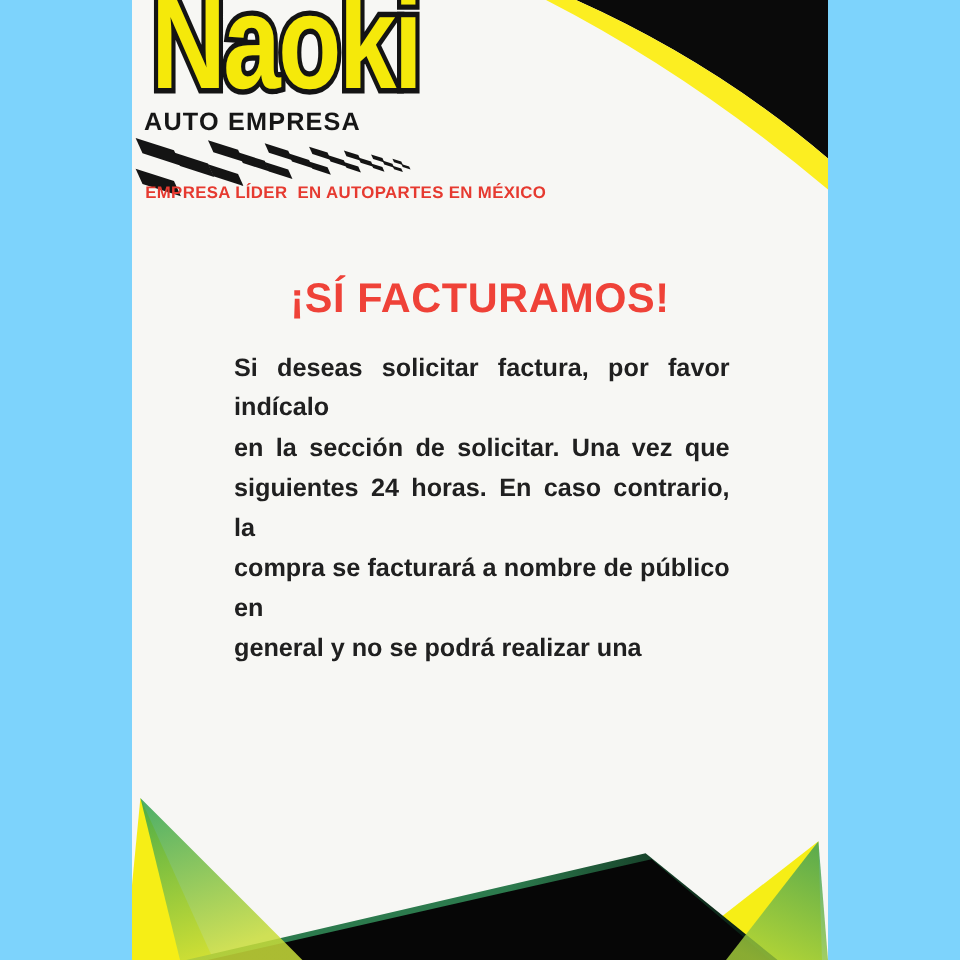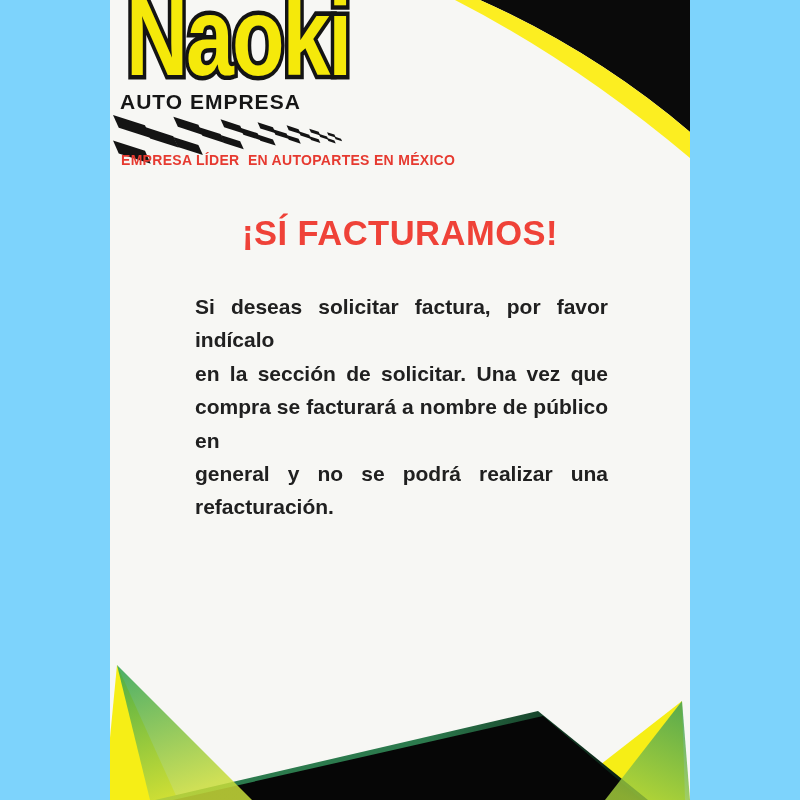--- a/index.html
+++ b/index.html
@@ -36,21 +36,21 @@
   .flag {
     position: absolute; left: 3px; top: 112px;
     overflow: visible;
   }
   .tagline {
     position: absolute; left: 11px; top: 152px;
     font-size: 14px; font-weight: bold; letter-spacing: 0.3px;
     color: #e63a30; white-space: pre;
   }
   .title {
-    position: absolute; left: 0; right: 0; top: 214px; margin: 0;
+    position: absolute; left: 0; right: 0; top: 214px; margin: 16px;
     text-align: center;
     font-size: 34.5px; font-weight: 800; letter-spacing: 0.5px;
     color: #ef4238;
   }
   .body-text {
     position: absolute; left: 85px; top: 290px; width: 413px;
     font-size: 21px; font-weight: bold; color: #202020;
   }
   .body-text .line {
     line-height: 33.4px;
@@ -93,23 +93,23 @@
         <polygon points="221.4129393475019,24.615004790014915 227.95045132253918,26.707008622026848 229.12720347804589,29.322013412041763 222.5896915030086,27.23000958002983" fill="#141414"></polygon>
       </svg>
 
     <div class="tagline">EMPRESA LÍDER  EN AUTOPARTES EN MÉXICO</div>
 
     <h1 class="title">¡SÍ FACTURAMOS!</h1>
 
     <div class="body-text">
       <div class="line">Si deseas solicitar factura, por favor indícalo</div>
       <div class="line">en la sección de solicitar. Una vez que</div>
+      <div class="line">siguientes 24 horas. En caso contrario, la</div>
       <div class="line">compra se facturará a nombre de público en</div>
       <div class="line">general y no se podrá realizar una</div>
-      <div class="line">refacturación.</div>
     </div>
 
     <svg class="decor-svg" viewBox="0 0 580 800">
       <defs>
         <linearGradient id="gradGreenL" x1="0" y1="0" x2="0.35" y2="1">
           <stop offset="0" stop-color="#2ba050"></stop>
           <stop offset="1" stop-color="#c8dc3a"></stop>
         </linearGradient>
         <linearGradient id="gradGreenR" x1="0.7" y1="0" x2="0.3" y2="1">
           <stop offset="0" stop-color="#3d9e58"></stop>

